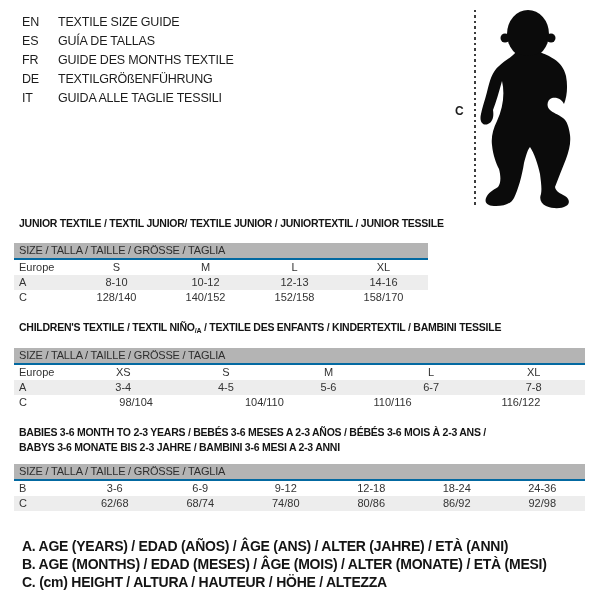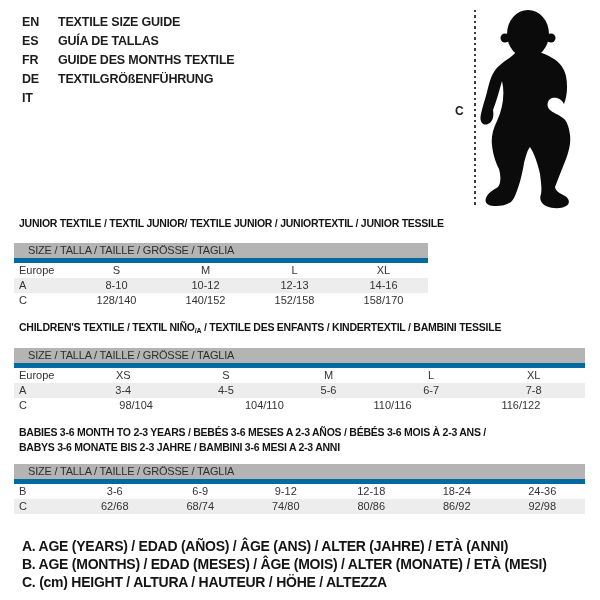--- a/index.html
+++ b/index.html
@@ -2,37 +2,37 @@
 <html><head>
 <meta charset="utf-8">
 <style>
   html,body{margin:0;padding:0;background:#fff;}
   .canvas{
     position:relative;width:600px;height:600px;background:#fff;overflow:hidden;
     font-family:"Liberation Sans",sans-serif;color:#1c1c1c;
   }
   
   .lang-list{position:absolute;left:22px;top:12px;}
-  .lang-row{display:flex;height:19px;align-items:center;font-weight:bold;font-size:12.5px;letter-spacing:-0.2px;}
+  .lang-row{display:flex;height:19px;align-items:center;font-weight:normal;font-size:12.5px;letter-spacing:-0.2px;}
   .lang-code{width:36px;}
   
   .dotted-line{
     position:absolute;left:474px;top:10px;width:2px;height:197px;
     background:repeating-linear-gradient(to bottom,var(--ink,#3d3d3d) 0 2.5px,transparent 2.5px 5.5px);
   }
   .c-label{position:absolute;left:455px;top:104px;font-weight:bold;font-size:12px;}
   .baby-svg{position:absolute;left:478px;top:8px;}
   
   .section-title{position:absolute;left:19px;font-weight:bold;font-size:10.5px;letter-spacing:-0.25px;line-height:15px;color:#141414;white-space:nowrap;}
   .title-sub{font-size:7px;vertical-align:-2px;}
   
   .size-table{position:absolute;left:14px;font-size:11px;color:#333;}
   .st-header{
     height:15px;line-height:15px;background:var(--header-bar,#b4b4b4);
-    border-bottom:5px solid #0369a1;padding-left:14px;color:#2e2e2e;
+    border-bottom:2px solid #0369a1;padding-left:5px;color:#2e2e2e;
     letter-spacing:-0.2px;white-space:nowrap;overflow:hidden;
   }
   .st-row{display:flex;height:15px;line-height:15px;}
   .st-row.alt{background:var(--alt-row,#ededed);}
   .st-label{width:58px;padding-left:5px;box-sizing:border-box;}
   .st-cell{flex:1;text-align:center;}
   
   .legend{position:absolute;left:22px;top:537px;}
   .legend-line{height:18px;line-height:18px;font-weight:bold;font-size:14px;letter-spacing:-0.25px;color:#141414;white-space:nowrap;}
 </style>
@@ -53,20 +53,21 @@
       <div class="lang-row">
         <span class="lang-code">FR</span>
         <span class="lang-label">GUIDE DES MONTHS TEXTILE</span>
       </div>
       <div class="lang-row">
         <span class="lang-code">DE</span>
         <span class="lang-label">TEXTILGRÖßENFÜHRUNG</span>
       </div>
       <div class="lang-row">
         <span class="lang-code">IT</span>
+        <span class="lang-label">GUIDA ALLE TAGLIE TESSILI</span>
       </div>
     </div>
 
   <span class="c-label">C</span>
   <div class="dotted-line"></div>
 
   <svg class="baby-svg" width="100" height="206" viewBox="0 0 100 206" aria-hidden="true">
     <g fill="#0b0b0b">
       <ellipse cx="50" cy="26" rx="21" ry="24"></ellipse>
       <circle cx="27" cy="30" r="4.5"></circle>

